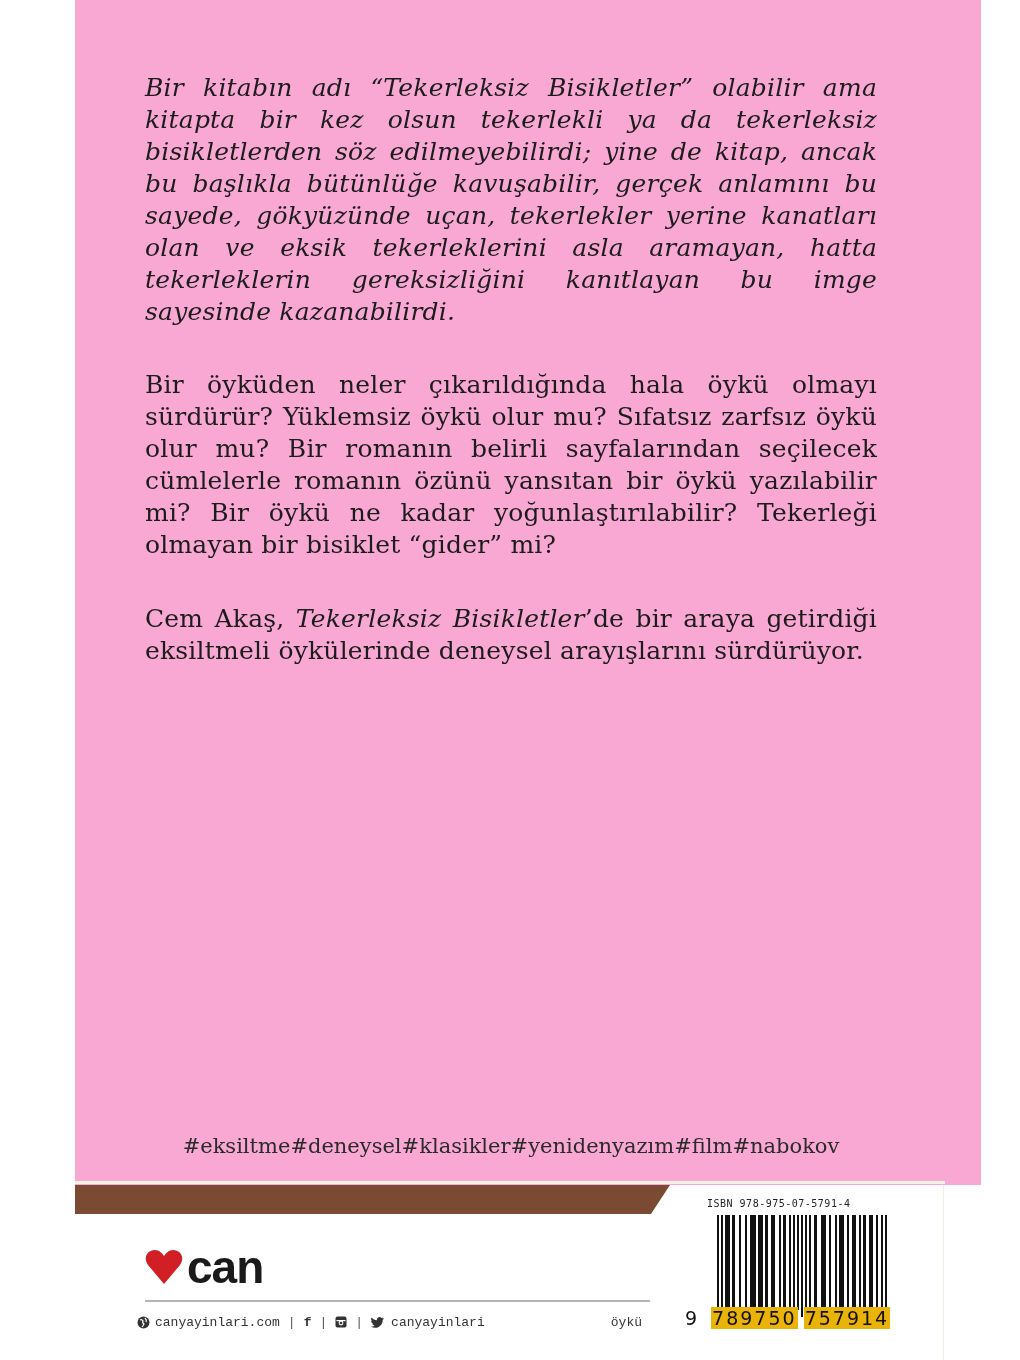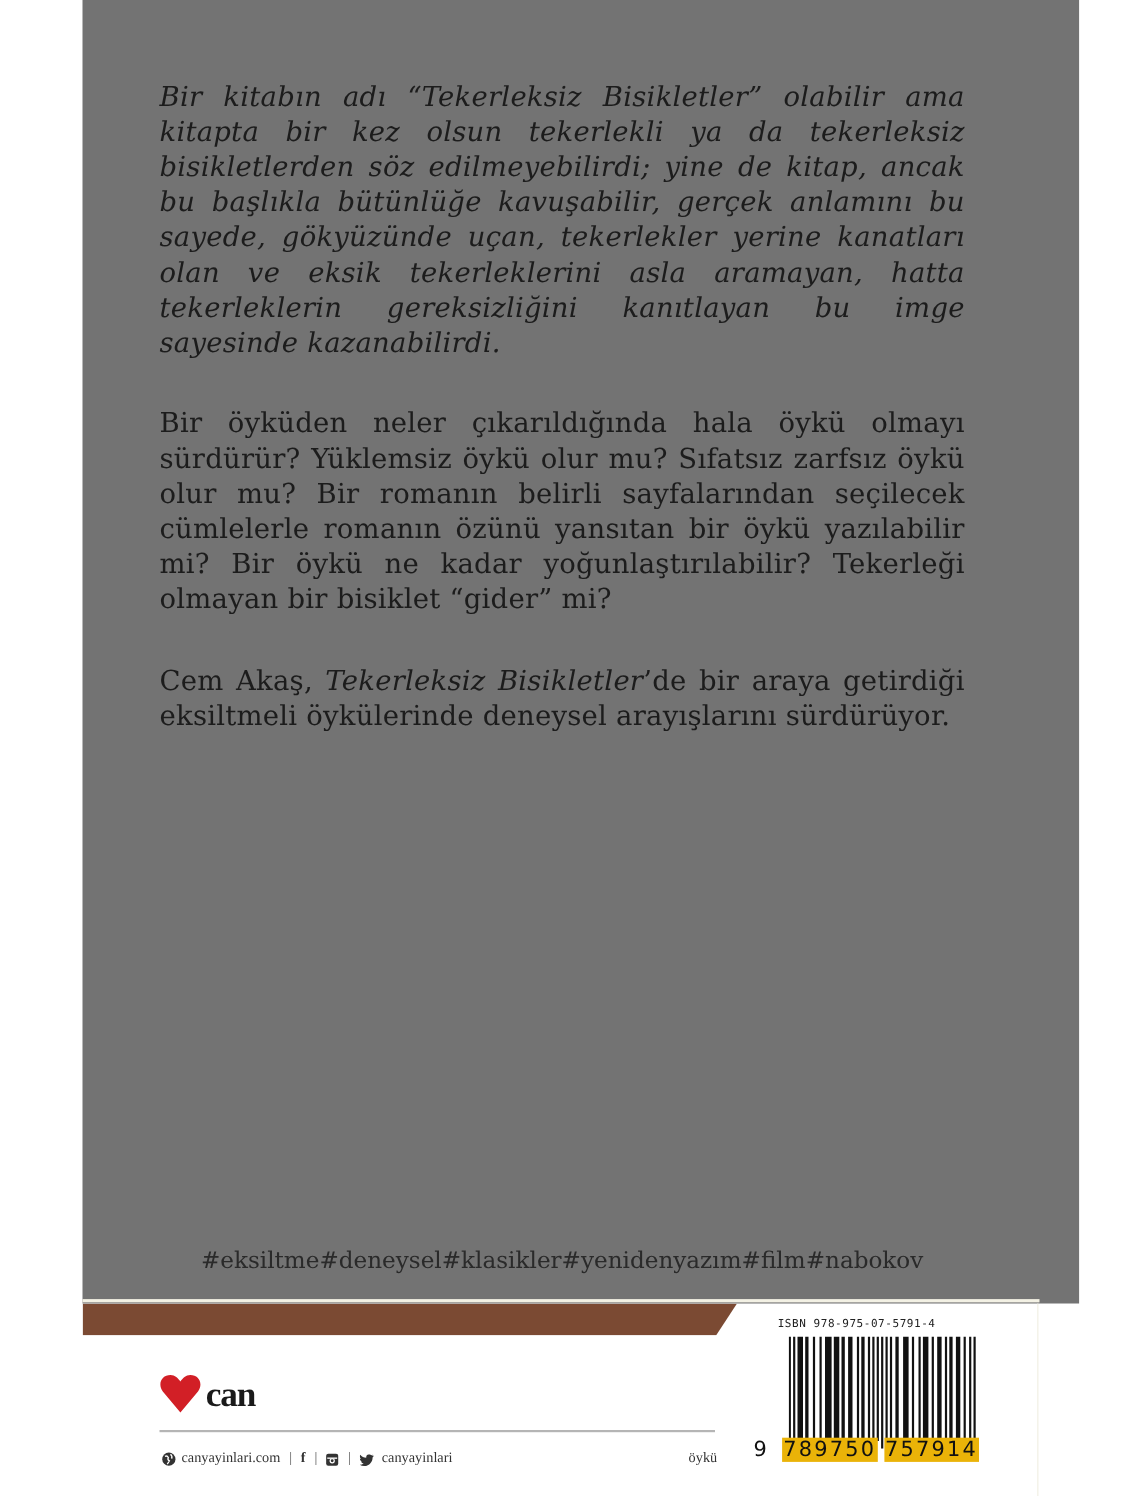--- a/index.html
+++ b/index.html
@@ -6,21 +6,21 @@
   body {
     width:1020px; height:1360px; background:#ffffff; position:relative; overflow:hidden;
     font-family:"DejaVu Serif", serif;
   }
   .cover {
     position:absolute; left:75px; top:0; width:870px; height:1360px;
     background:#ffffff;
   }
   .cream {
     position:absolute; left:0; top:0; width:906px; height:1185px;
-    background:#737373;
+    background:#f9a8d4;
   }
   .cream-line {
     position:absolute; left:0; top:1181px; width:870px; height:3px; background:#f3f1e4;
   }
   .brown-band {
     position:absolute; left:0; top:1185px; width:595px; height:29px;
     background:#7b4a33;
     clip-path: polygon(0 0, 100% 0, 96.8% 100%, 0 100%);
   }
   .right-edge {
@@ -40,30 +40,30 @@
   .tags {
     position:absolute; left:70px; top:1134px; width:732px;
     font-family:"DejaVu Serif", serif; font-size:21px; color:#2a2a2a;
     display:flex; justify-content:center;
   }
   .logo {
     position:absolute; left:70px; top:1247px; display:flex; align-items:center;
   }
   .heart { width:38px; height:36px; }
   .logo-text {
-    font-family:Liberation Serif, serif; font-weight:bold; font-size:32px;
+    font-family:Liberation Sans, sans-serif; font-weight:bold; font-size:46px;
     color:#1a1a1a; letter-spacing:-1px; margin-left:4px; line-height:40px;
   }
   .hr {
     position:absolute; left:70px; top:1300px; width:505px; height:2px; background:#b5b5b5;
   }
   .footer-row {
-    position:absolute; left:72px; top:1311px; width:505px; height:22px;
-    display:flex; align-items:flex-end;
-    font-family:Liberation Serif, serif; font-size:13px; color:#333;
+    position:absolute; left:62px; top:1311px; width:505px; height:22px;
+    display:flex; align-items:center;
+    font-family:Liberation Mono, monospace; font-size:13px; color:#333;
   }
   .footer-row .sep { margin:0 8px; color:#555; }
   .footer-row .icon { display:inline-flex; align-items:center; justify-content:center; }
   .footer-row .genre { margin-left:auto; font-size:13px; }
   .isbn-box {
     position:absolute; left:610px; top:1195px; width:200px; height:140px;
   }
   .isbn-text {
     font-family:"DejaVu Sans Mono", monospace; font-size:10px; color:#222;
     position:absolute; left:22px; top:3px; letter-spacing:0.5px;

